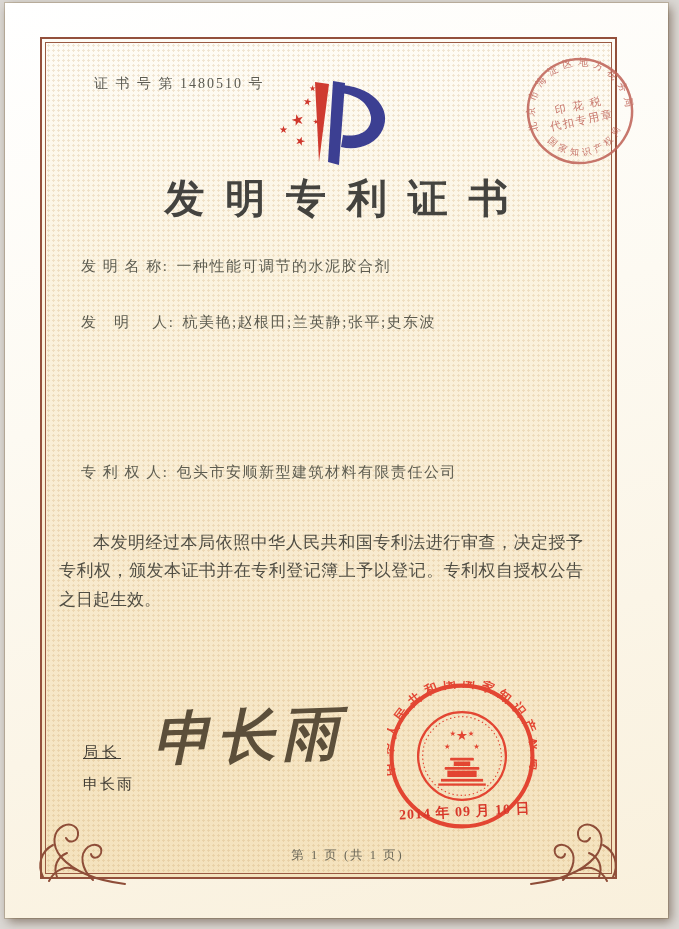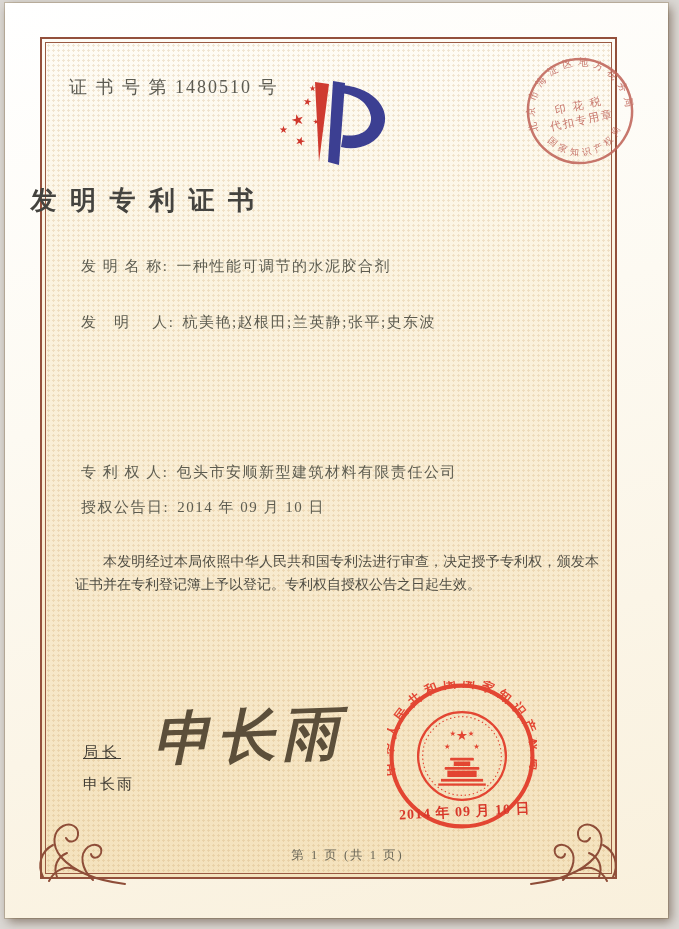--- a/index.html
+++ b/index.html
@@ -28,47 +28,47 @@
   .frame::after{
     content:'';position:absolute;inset:4px;pointer-events:none;
     background-image:radial-gradient(rgba(196,150,84,.22) 1px,transparent 1.3px);
     background-size:5px 5px;
   }
   .flourish{position:absolute;width:100px;height:108px;}
   .fl-left{left:24px;top:778px;}
   .fl-right{left:522px;top:778px;transform:scaleX(-1);}
 
   .certno{
-    position:absolute;left:64px;top:72px;
-    font-size:18px;letter-spacing:2px;color:#5c5b52;white-space:nowrap;
+    position:absolute;left:89px;top:72px;
+    font-size:14px;letter-spacing:2px;color:#5c5b52;white-space:nowrap;
   }
   .taxstamp{
     position:absolute;left:515px;top:48px;width:120px;height:120px;
     transform:rotate(-12deg);opacity:.88;
   }
   .logo{position:absolute;left:264px;top:74px;width:132px;height:98px;}
   .logo svg{position:absolute;left:0;top:0;}
   .logo .star{
     position:absolute;color:#cf372c;line-height:1;
     font-family:"DejaVu Sans",sans-serif;
   }
   .title{
-    position:absolute;top:168px;left:0;width:100%;margin:12px;
-    font-size:26px;font-weight:600;
+    position:absolute;top:168px;left:0;width:100%;margin:0;
+    text-align:center;font-size:40px;font-weight:600;
     letter-spacing:.52em;text-indent:.52em;color:#44433f;
   }
   .row{
     position:absolute;left:76px;font-size:15px;color:#5d5c50;
     letter-spacing:1.5px;white-space:nowrap;
   }
   .row .val{margin-left:8px;}
   .r0{top:254px}.r1{top:310px}.r2{top:355px}.r3{top:400px}.r4{top:460px}.r5{top:495px}
   .paras{
-    position:absolute;left:70px;top:526px;width:524px;
-    font-size:14px;line-height:1.67;color:#504e44;text-align:justify;margin-top:21px;
+    position:absolute;left:54px;top:526px;width:524px;
+    font-size:17px;line-height:1.67;color:#504e44;text-align:justify;
   }
   .paras p{margin:0;text-indent:2em;}
   .officer-title{position:absolute;left:78px;top:740px;font-size:15px;color:#403c34;letter-spacing:4px;text-decoration:underline;}
   .officer-name{position:absolute;left:78px;top:772px;font-size:15px;color:#403c34;letter-spacing:2px;}
   .signature{
     position:absolute;left:148px;top:694px;width:240px;
     font-size:58px;font-weight:bold;font-style:italic;
     letter-spacing:6px;color:#473b28;opacity:.88;
     transform:rotate(-2deg);white-space:nowrap;
   }
@@ -148,23 +148,20 @@
     <h1 class="title">发明专利证书</h1>
 
     <div class="row r1">
       <span class="lbl">发　明　 人:</span><span class="val">杭美艳;赵根田;兰英静;张平;史东波</span>
     </div>
     <div class="row r0">
       <span class="lbl">发 明 名 称:</span><span class="val">一种性能可调节的水泥胶合剂</span>
     </div>
     <div class="row r4">
       <span class="lbl">专 利 权 人:</span><span class="val">包头市安顺新型建筑材料有限责任公司</span>
-    </div>
-    <div class="row r5">
-      <span class="lbl">授权公告日:</span><span class="val">2014 年 09 月 10 日</span>
     </div>
 
     <div class="paras">
       <p>本发明经过本局依照中华人民共和国专利法进行审查，决定授予专利权，颁发本证书并在专利登记簿上予以登记。专利权自授权公告之日起生效。</p>
     </div>
 
     <div class="officer-title">局长</div>
     <div class="officer-name">申长雨</div>
     <div class="signature">申长雨</div>
 

